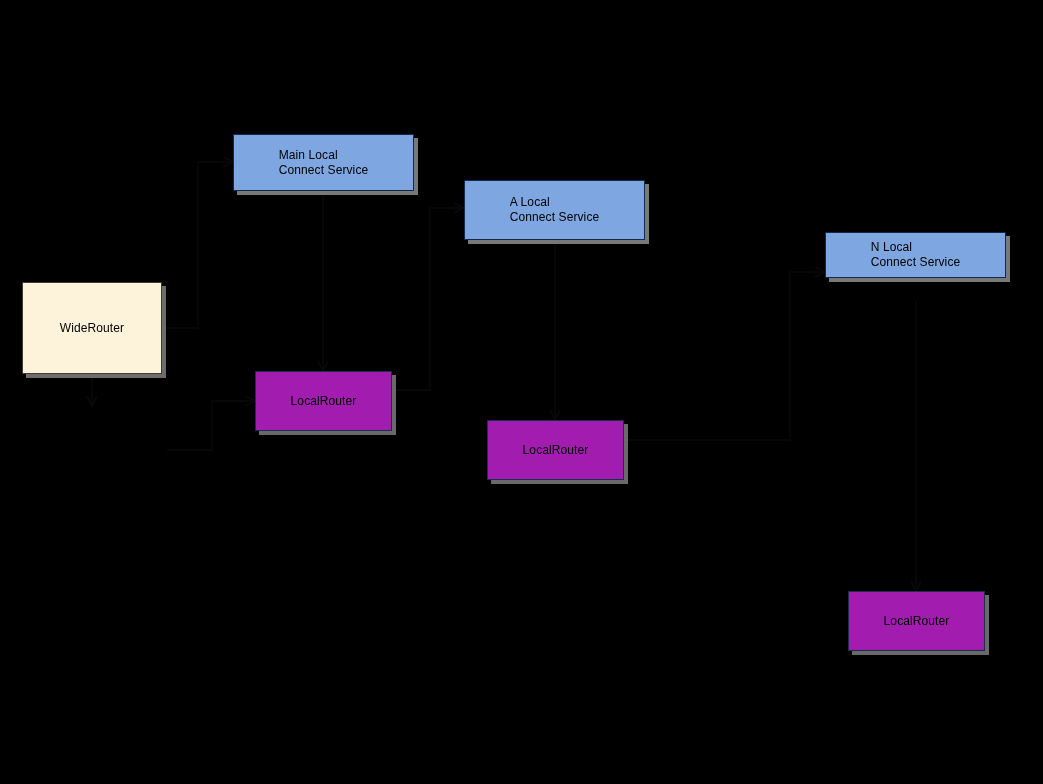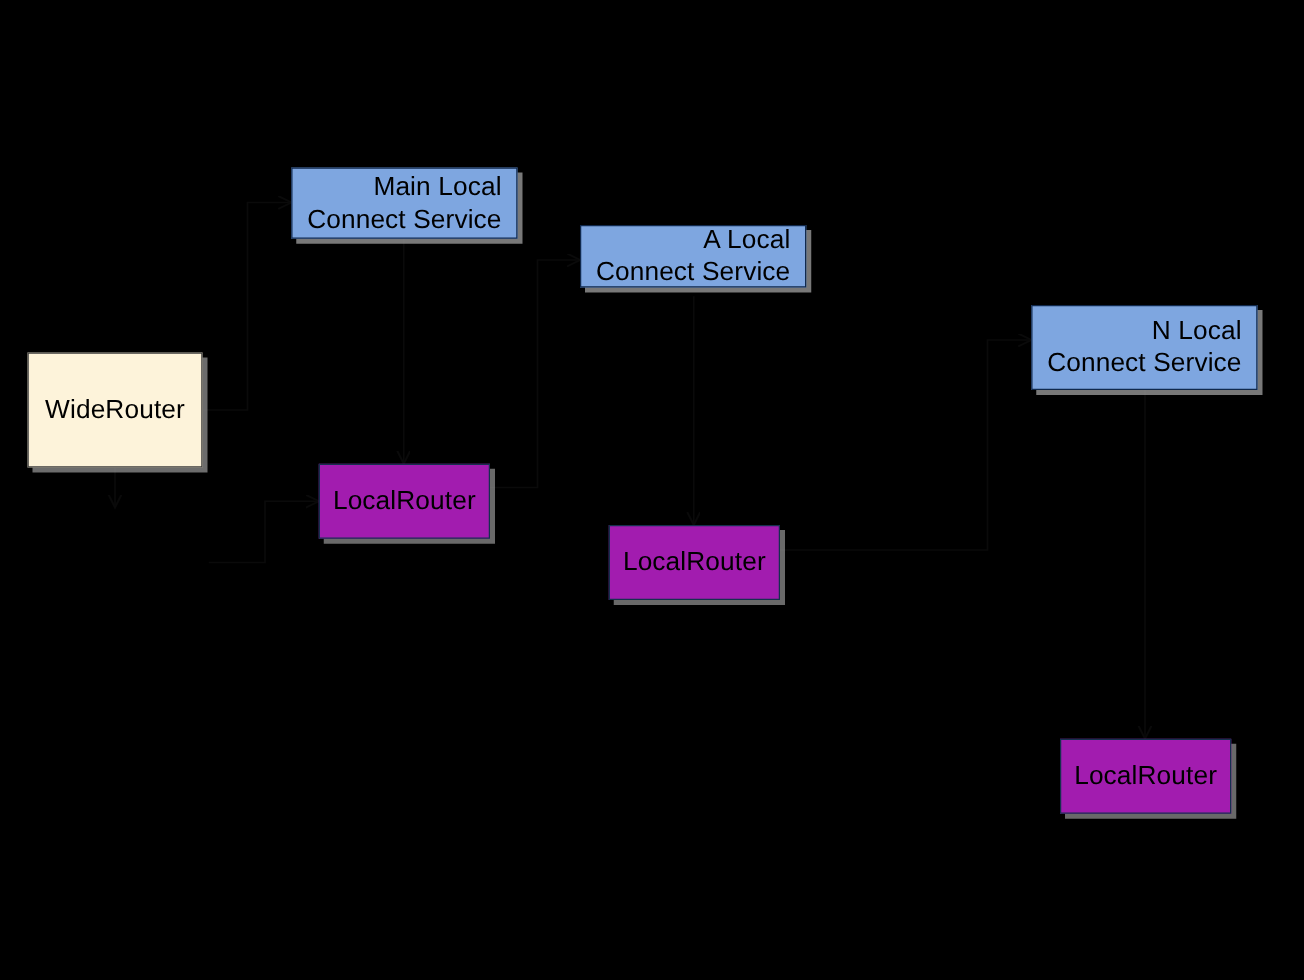--- a/index.html
+++ b/index.html
@@ -27,23 +27,23 @@
     pointer-events: none;
   }
 
   
   .node {
     position: absolute;
     box-sizing: border-box;
     display: flex;
     align-items: center;
     justify-content: center;
-    text-align: right;
+    text-align: left;
     color: #000000;
-    font-size: 21px;
+    font-size: 12px;
     line-height: 1.22;
     letter-spacing: 0.1px;
     border: 1px solid #0f1b2e;
     box-shadow: 3px 3px 0 rgba(255,255,255,0.22);
     z-index: 2;
   }
   .node .label {
     display: block;
     padding: 0 6px;
     white-space: pre-line;
@@ -91,26 +91,26 @@
 
       <path d="M167,450 L212,450 L212,401 L255,401"></path>
     </g>
   </svg>
 
   <div class="node fill-blue" style="left:233px; top:134px; width:181px; height:57px;">
     <span class="label">Main Local
 Connect Service</span>
   </div>
 
-  <div class="node fill-blue" style="left:464px; top:180px; width:181px; height:50px;">
+  <div class="node fill-blue" style="left:464px; top:180px; width:181px; height:60px;">
     <span class="label">A Local
 Connect Service</span>
   </div>
 
-  <div class="node fill-blue" style="left:825px; top:244px; width:181px; height:68px;">
+  <div class="node fill-blue" style="left:825px; top:232px; width:181px; height:46px;">
     <span class="label">N Local
 Connect Service</span>
   </div>
 
   <div class="node fill-cream" style="left:22px; top:282px; width:140px; height:92px;">
     <span class="label">WideRouter</span>
   </div>
 
 
   <div class="node fill-lightblue" style="left:255px; top:371px; width:137px; height:60px;">

